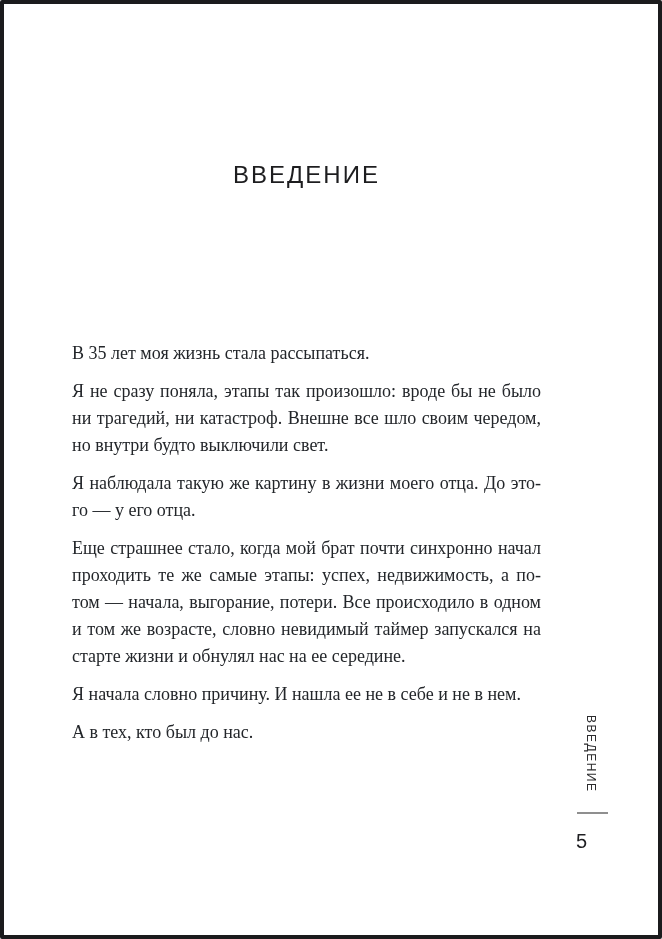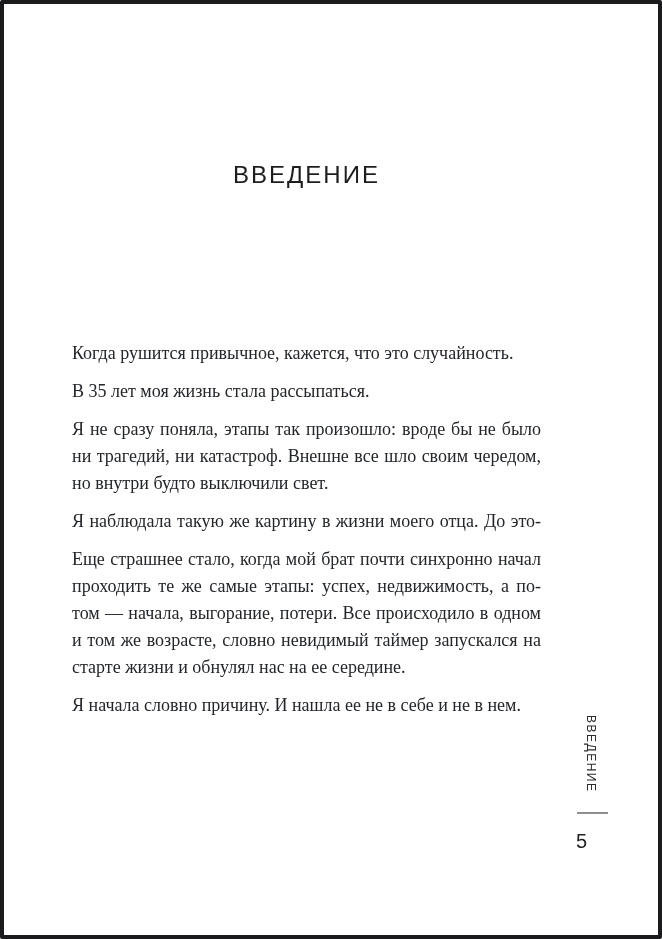--- a/index.html
+++ b/index.html
@@ -81,42 +81,43 @@
 </style>
 </head>
 <body>
 
 <div class="page">
 
   <h1 class="chapter-title">ВВЕДЕНИЕ</h1>
 
   <div class="body-text">
       <div class="para">
-        <div class="line">Когда рушится привычное, кажется, что это случайность.</div>
-      </div>
-      <div class="para">
         <div class="line">В 35 лет моя жизнь стала рассыпаться.</div>
       </div>
       <div class="para">
         <div class="line just">Я не сразу поняла, этапы так произошло: вроде бы не было</div>
         <div class="line just">ни трагедий, ни катастроф. Внешне все шло своим чередом,</div>
         <div class="line">но внутри будто выключили свет.</div>
       </div>
       <div class="para">
         <div class="line just">Я наблюдала такую же картину в жизни моего отца. До это-</div>
+        <div class="line">го — у его отца.</div>
       </div>
       <div class="para">
         <div class="line just">Еще страшнее стало, когда мой брат почти синхронно начал</div>
         <div class="line just">проходить те же самые этапы: успех, недвижимость, а по-</div>
         <div class="line just">том — начала, выгорание, потери. Все происходило в одном</div>
         <div class="line just">и том же возрасте, словно невидимый таймер запускался на</div>
         <div class="line">старте жизни и обнулял нас на ее середине.</div>
       </div>
       <div class="para">
         <div class="line">Я начала словно причину. И нашла ее не в себе и не в нем.</div>
+      </div>
+      <div class="para">
+        <div class="line">А в тех, кто был до нас.</div>
       </div>
     </div>
 
   <div class="running-head">ВВЕДЕНИЕ</div>
 
   <div class="folio-rule"></div>
 
   <div class="folio-number">5</div>
 
 </div>

